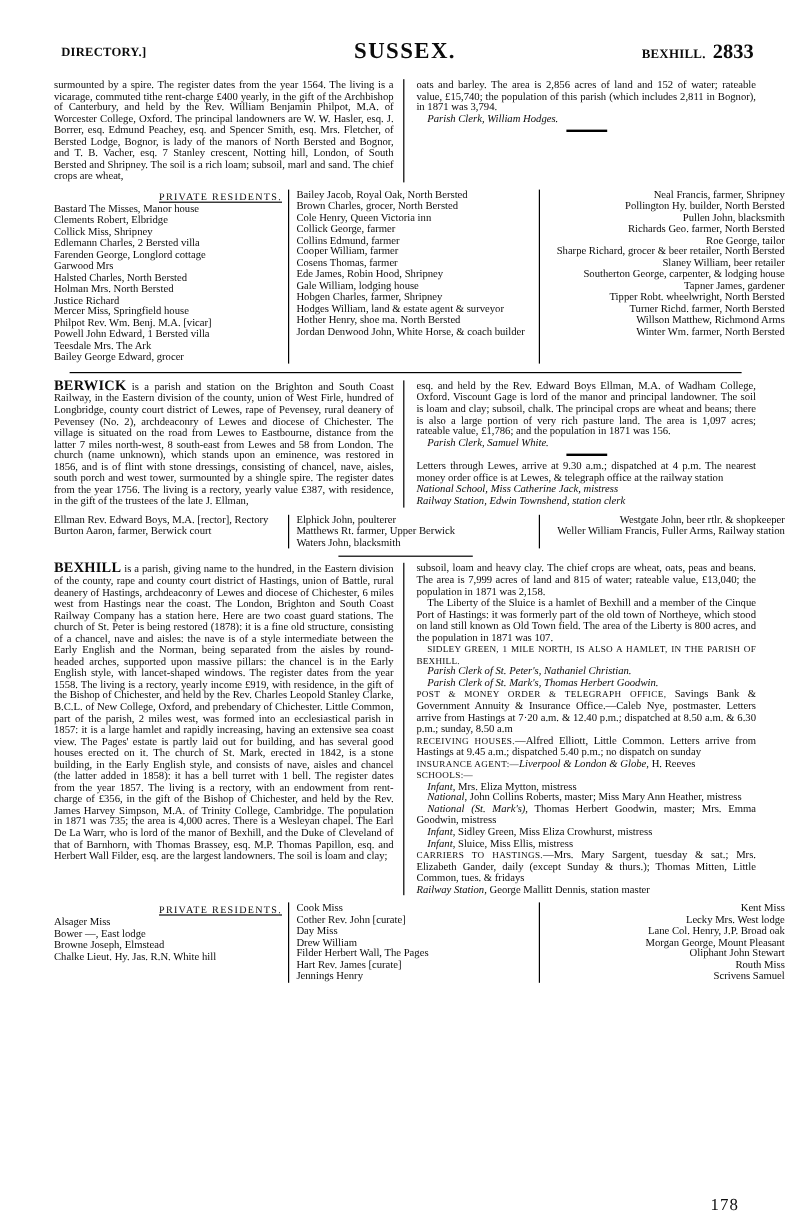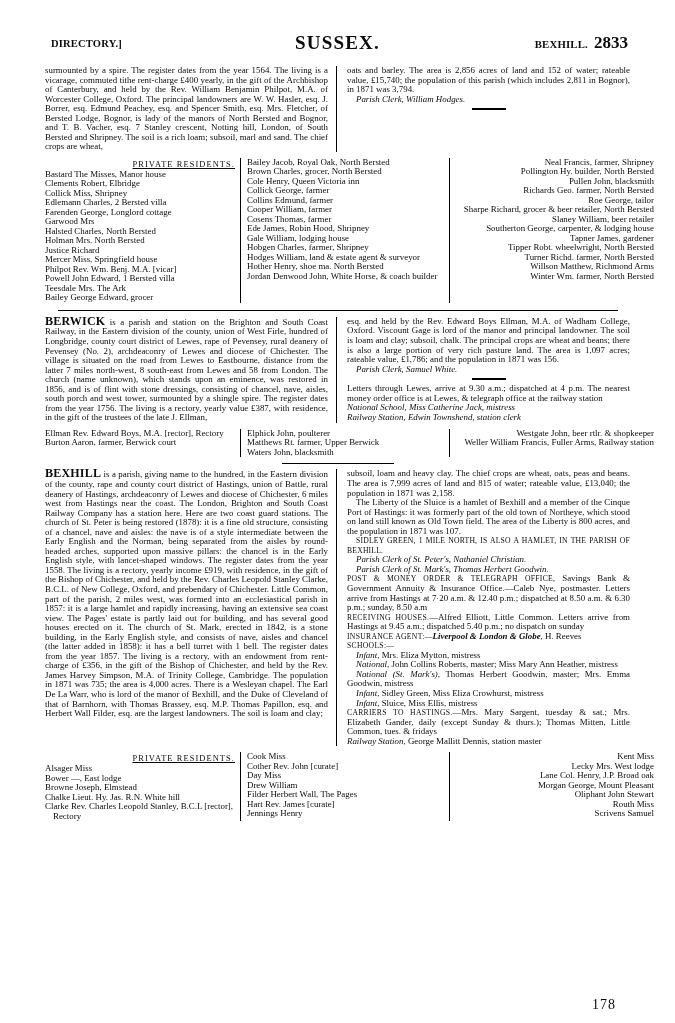--- a/index.html
+++ b/index.html
@@ -90,21 +90,21 @@
     letter-spacing: .2px;
   }
   .scb {
     font-variant: small-caps;
     text-transform: uppercase;
     font-size: .86em;
     letter-spacing: .3px;
     margin-top: 36px;
   }
   .it { font-style: italic; }
-  .bd { font-weight: bold; }
+  .bd { font-weight: normal; }
 
   
   .listhead {
     text-align: right;
     font-size: 8.4px;
     letter-spacing: 1.1px;
     text-transform: uppercase;
     margin: 2px 0 0.5px 0;
     text-decoration: underline;
   }
@@ -293,21 +293,20 @@
 
   <div class="spacer6"></div>
 
   <div class="triple">
     <div class="tcol c1">
       <div class="listhead">PRIVATE RESIDENTS.</div>
       <p class="ent">Alsager Miss</p>
       <p class="ent">Bower —, East lodge</p>
       <p class="ent">Browne Joseph, Elmstead</p>
       <p class="ent">Chalke Lieut. Hy. Jas. R.N. White hill</p>
-      <p class="ent">Clarke Rev. Charles Leopold Stanley, B.C.L [rector], Rectory</p>
     </div>
     <div class="tcol c2">
       <p class="ent">Cook Miss</p>
       <p class="ent">Cother Rev. John [curate]</p>
       <p class="ent">Day Miss</p>
       <p class="ent">Drew William</p>
       <p class="ent">Filder Herbert Wall, The Pages</p>
       <p class="ent">Hart Rev. James [curate]</p>
       <p class="ent">Jennings Henry</p>
     </div>

